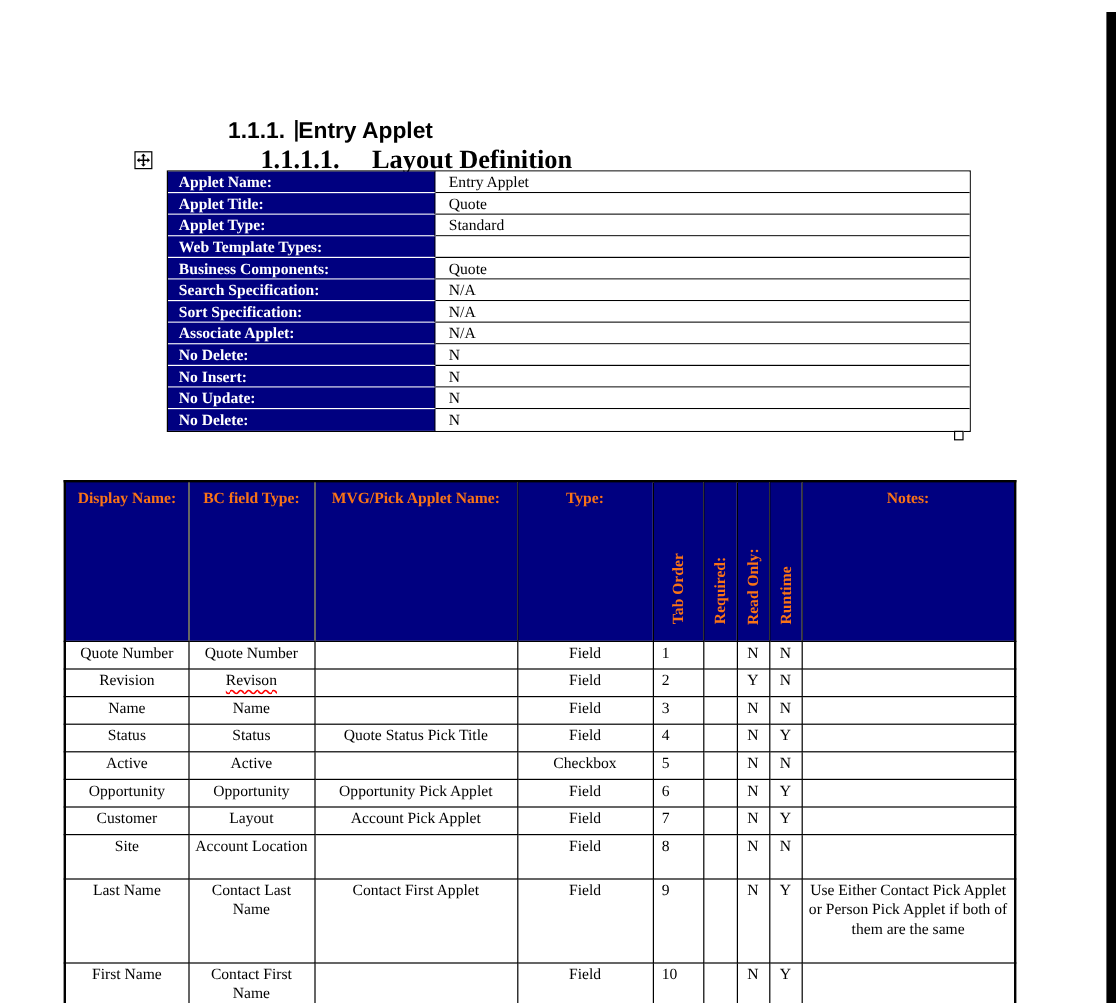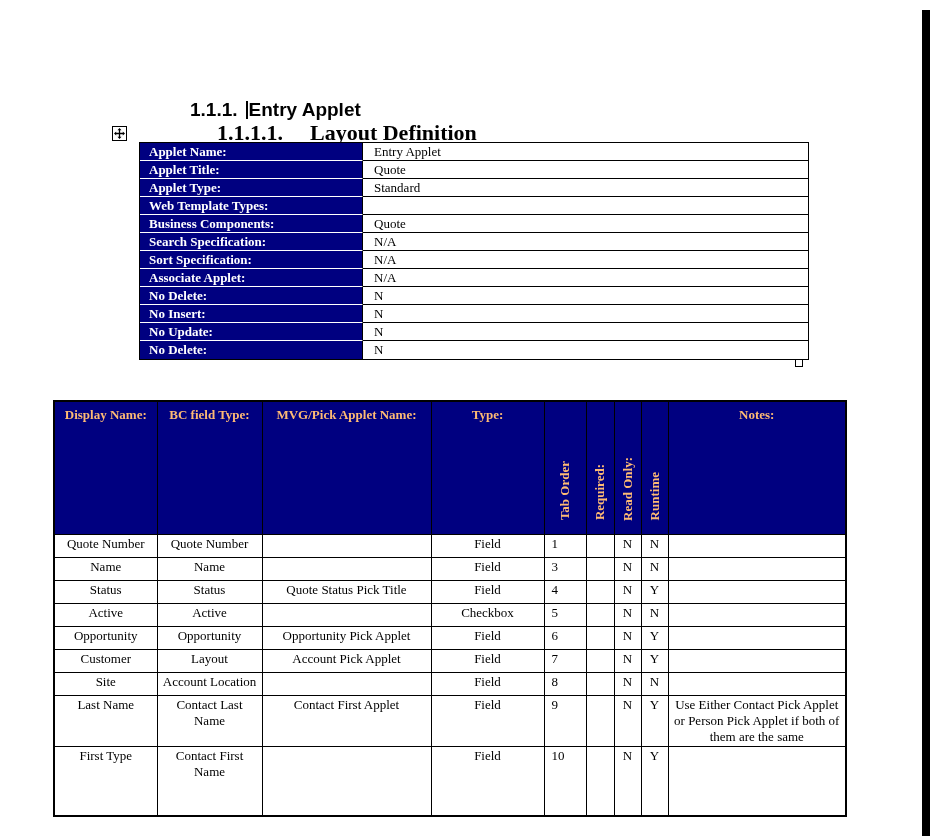--- a/index.html
+++ b/index.html
@@ -63,21 +63,21 @@
     position:absolute; left:53px; top:400px; width:792px;
     border-collapse:collapse; table-layout:fixed;
     border:2px solid #000; font-size:13px;
   }
   table.fields th, table.fields td {
     border:1px solid #000; padding:1px 2px; line-height:16px;
     text-align:center; vertical-align:top; overflow:hidden;
   }
   table.fields thead tr { height:133px; }
   table.fields thead th {
-    background:#000080; color:#fdba74; font-weight:bold; padding-top:5px;
+    background:#000080; color:#f97316; font-weight:bold; padding-top:5px;
   }
   table.fields thead th.vert { vertical-align:bottom; padding-bottom:9px; }
   table.fields thead th.vert span {
     writing-mode:vertical-rl; transform:rotate(180deg); white-space:nowrap;
   }
   #fields-body tr { height:23px; }
   #fields-body tr:nth-child(8) { height:37px; }
   #fields-body tr:nth-child(9) { height:70px;margin-top:24px; }
   #fields-body tr:nth-child(10) { height:33px; }
   #fields-body td { background:#fff; }
@@ -196,20 +196,31 @@
         <td class="c-bc">Quote Number</td>
         <td class="c-mvg"></td>
         <td class="c-type">Field</td>
         <td class="c-tab">1</td>
         <td class="c-req"></td>
         <td class="c-ro">N</td>
         <td class="c-rt">N</td>
         <td class="c-notes"></td>
       </tr>
       <tr>
+        <td class="c-display">Revision</td>
+        <td class="c-bc"><span class="spellerror">Revison</span></td>
+        <td class="c-mvg"></td>
+        <td class="c-type">Field</td>
+        <td class="c-tab">2</td>
+        <td class="c-req"></td>
+        <td class="c-ro">Y</td>
+        <td class="c-rt">N</td>
+        <td class="c-notes"></td>
+      </tr>
+      <tr>
         <td class="c-display">Name</td>
         <td class="c-bc">Name</td>
         <td class="c-mvg"></td>
         <td class="c-type">Field</td>
         <td class="c-tab">3</td>
         <td class="c-req"></td>
         <td class="c-ro">N</td>
         <td class="c-rt">N</td>
         <td class="c-notes"></td>
       </tr>
@@ -273,21 +284,21 @@
         <td class="c-bc">Contact Last Name</td>
         <td class="c-mvg">Contact First Applet</td>
         <td class="c-type">Field</td>
         <td class="c-tab">9</td>
         <td class="c-req"></td>
         <td class="c-ro">N</td>
         <td class="c-rt">Y</td>
         <td class="c-notes">Use Either Contact Pick Applet or Person Pick Applet if both of them are the same</td>
       </tr>
       <tr>
-        <td class="c-display">First Type</td>
+        <td class="c-display">First Name</td>
         <td class="c-bc">Contact First Name</td>
         <td class="c-mvg"></td>
         <td class="c-type">Field</td>
         <td class="c-tab">10</td>
         <td class="c-req"></td>
         <td class="c-ro">N</td>
         <td class="c-rt">Y</td>
         <td class="c-notes"></td>
       </tr>
     </tbody>

